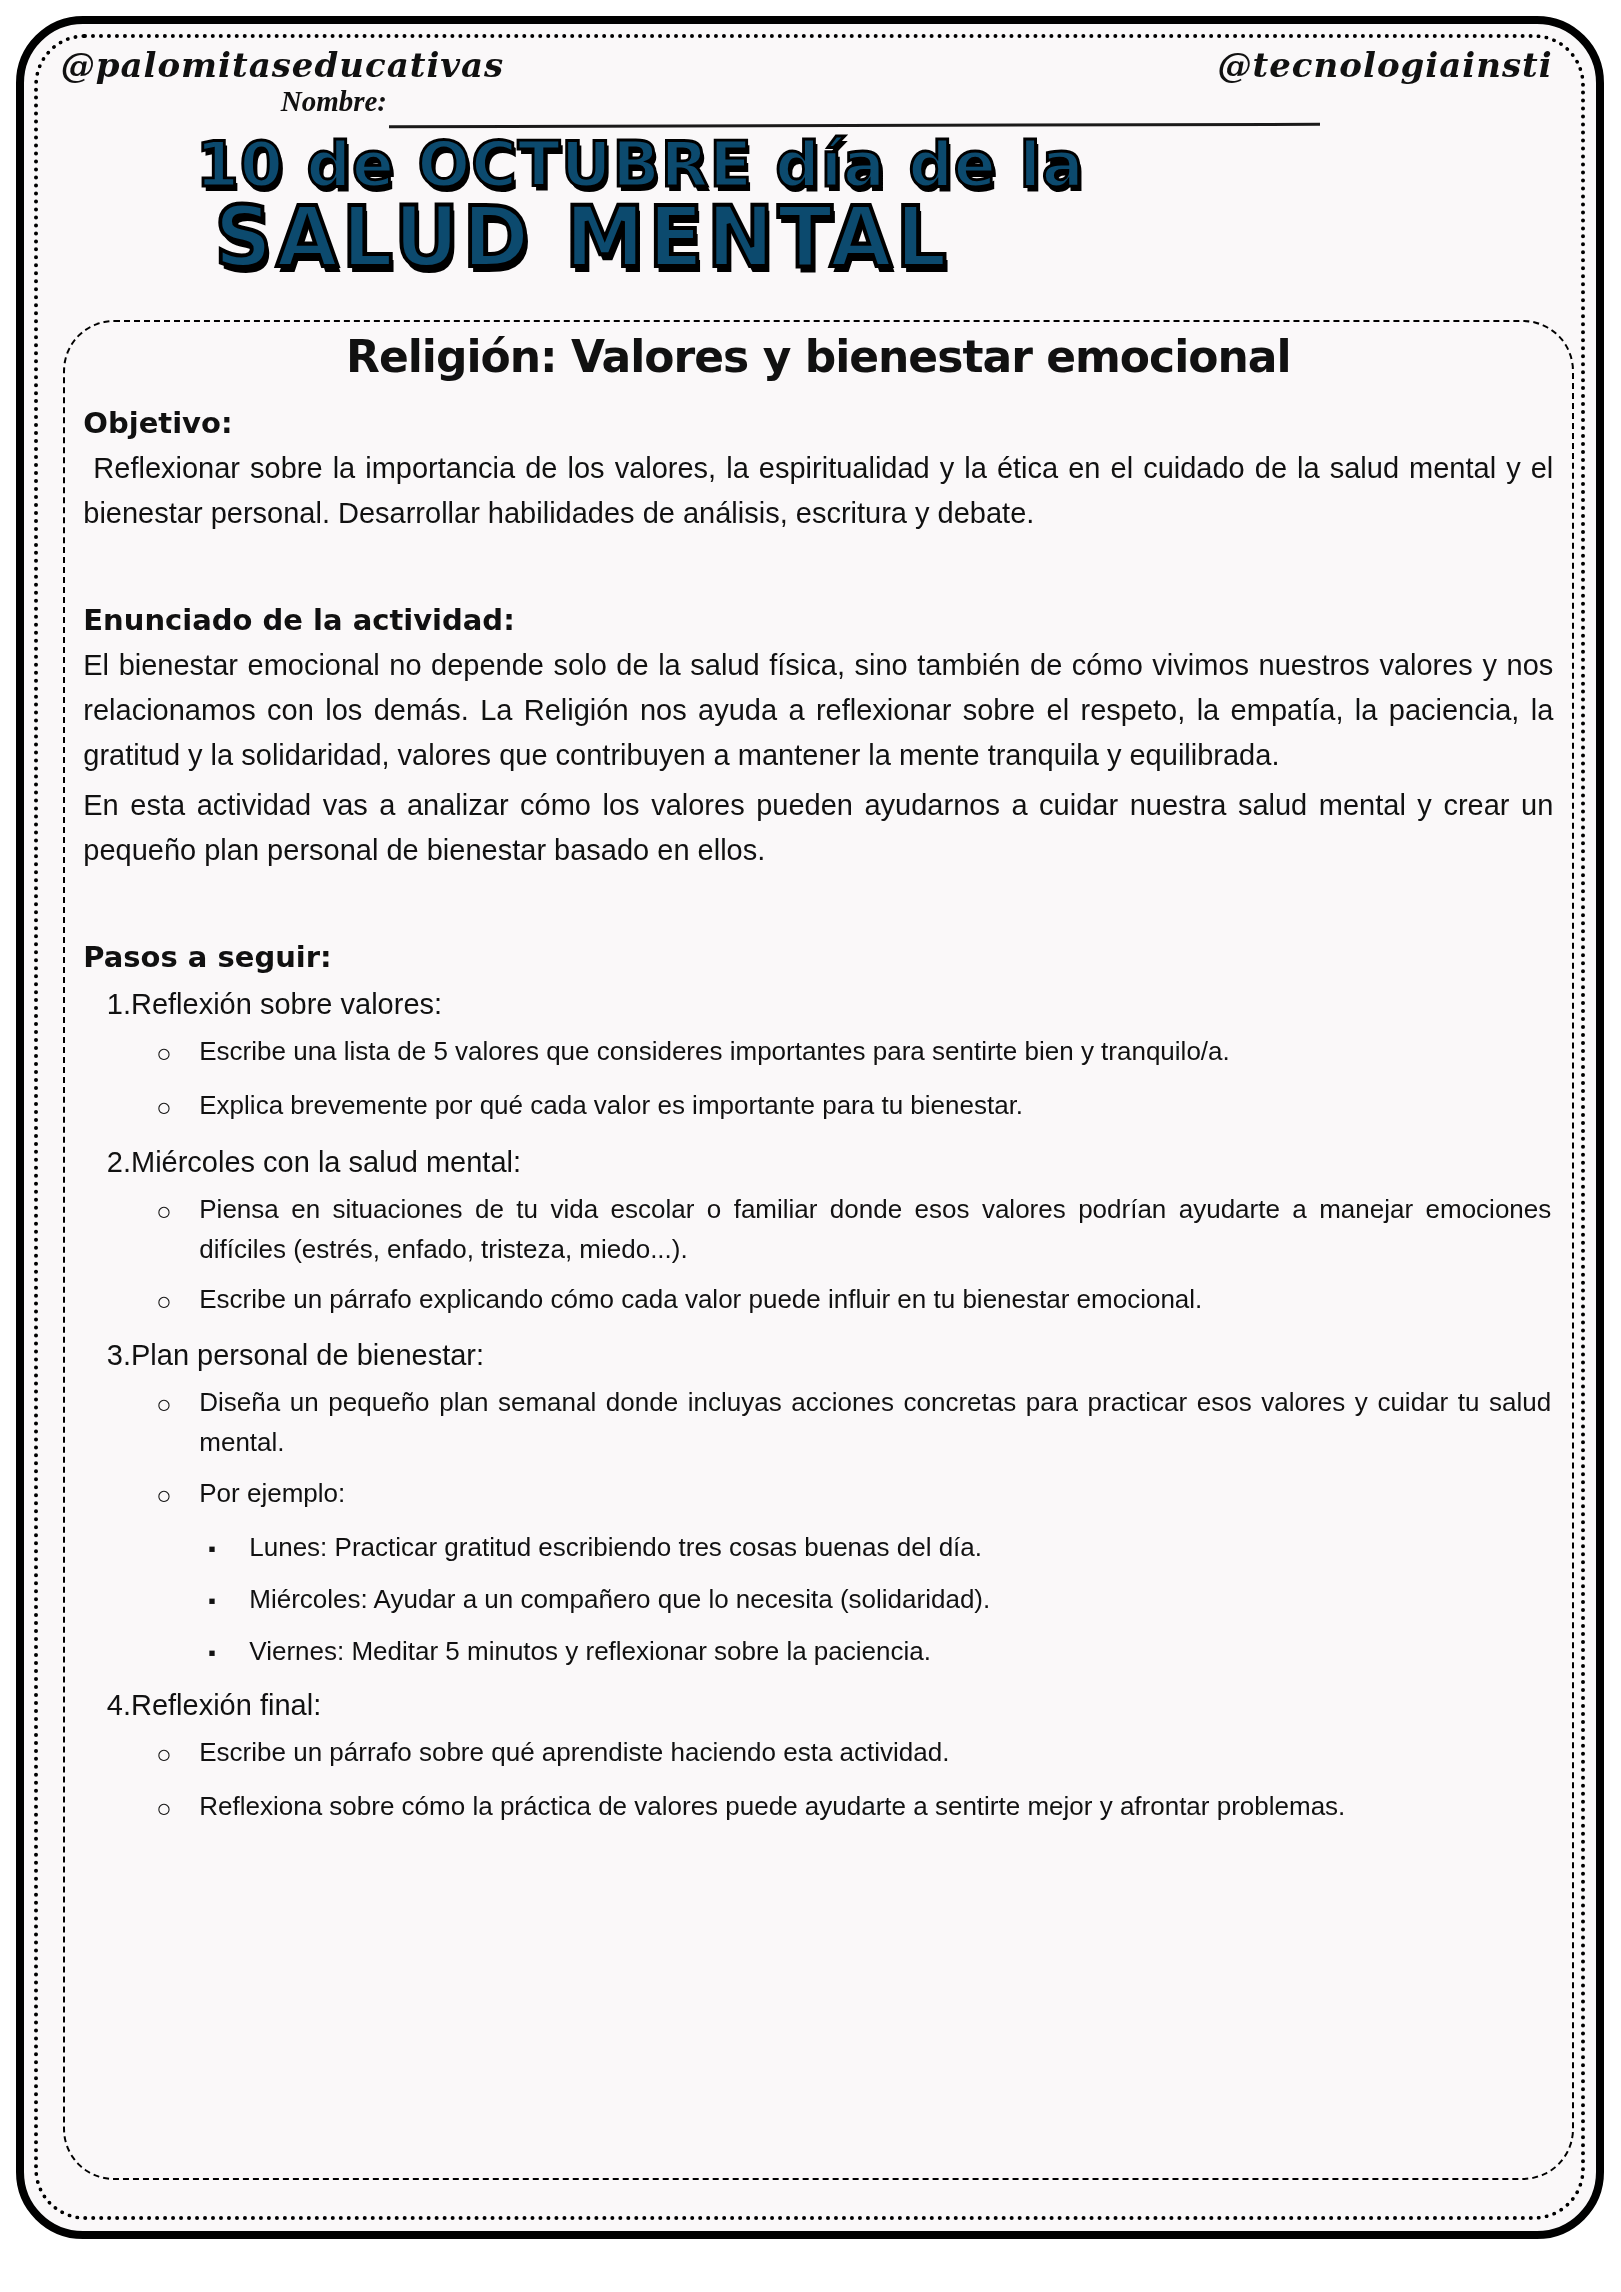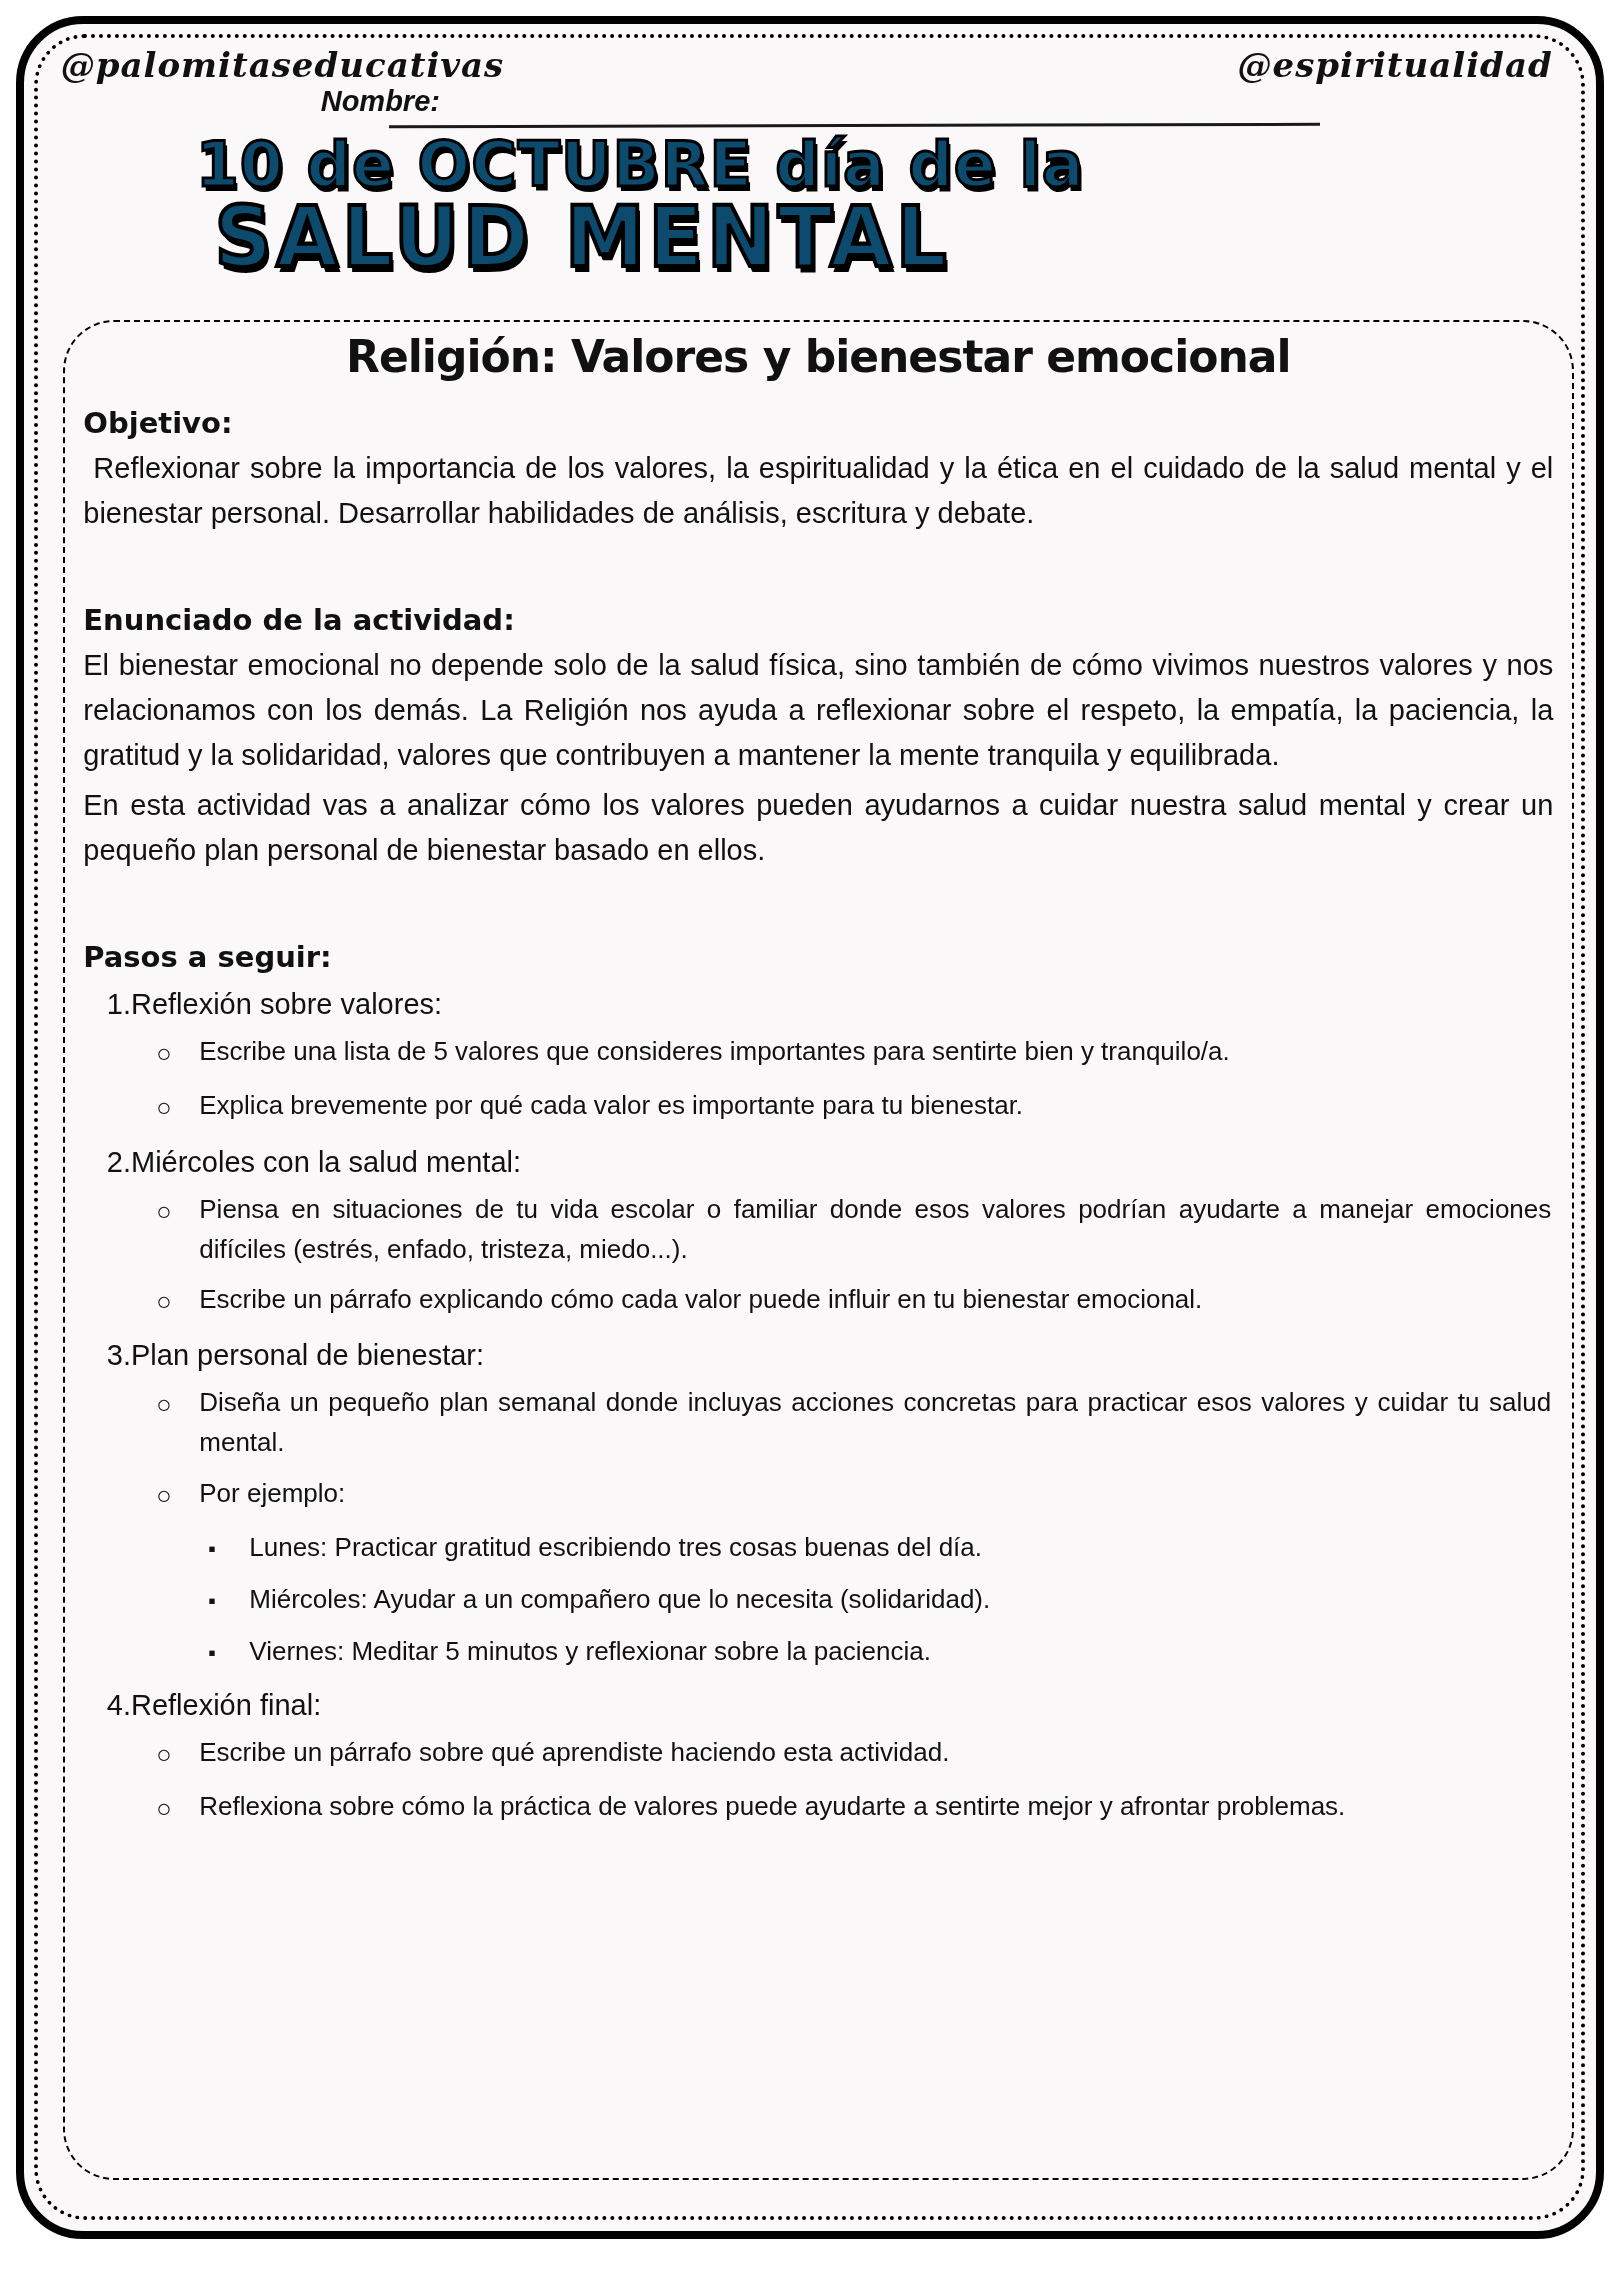--- a/index.html
+++ b/index.html
@@ -18,23 +18,22 @@
   .handle{
     position:absolute;top:21.6px;
     font-family:"DejaVu Serif", serif;font-style:italic;font-weight:bold;
     font-size:34px;letter-spacing:1px;white-space:nowrap;
   }
   .handle-left{left:37px;}
   .handle-right{right:43px;}
   .name-row{position:absolute;left:0;top:0;width:100%;}
   .name-label{
     position:absolute;left:257px;top:61px;
-    font-family:Liberation Sans, sans-serif;font-style:italic;font-weight:bold;
+    font-family:Liberation Serif, serif;font-style:italic;font-weight:bold;
     font-size:29px;
-    margin-left:40px;
   }
   .name-line{
     position:absolute;left:365px;top:100px;width:931px;height:0;
     border-bottom:3.9px solid #1a1a1a;transform:rotate(-0.15deg);
   }
   .bubble-title{
     position:absolute;left:172px;top:110px;width:774px;text-align:center;
     font-family:"DejaVu Sans", sans-serif;font-weight:bold;line-height:1.0;
     color:#0c4a6e;white-space:nowrap;
   }
@@ -93,21 +92,21 @@
     flex:0 0 41px;font-size:21.6px;line-height:2.05;
   }
 </style>
 </head>
 <body>
 
 <div class="outer-frame">
   <div class="dotted-frame"></div>
 
   <span class="handle handle-left">@palomitaseducativas</span>
-  <span class="handle handle-right">@espiritualidad</span>
+  <span class="handle handle-right">@tecnologiainsti</span>
 
   <div class="name-row">
     <span class="name-label">Nombre:</span>
     <span class="name-line"></span>
   </div>
 
   <div class="bubble-title">
     <div class="bubble-line1">10 de OCTUBRE día de la</div>
     <div class="bubble-line2">SALUD MENTAL</div>
   </div>

